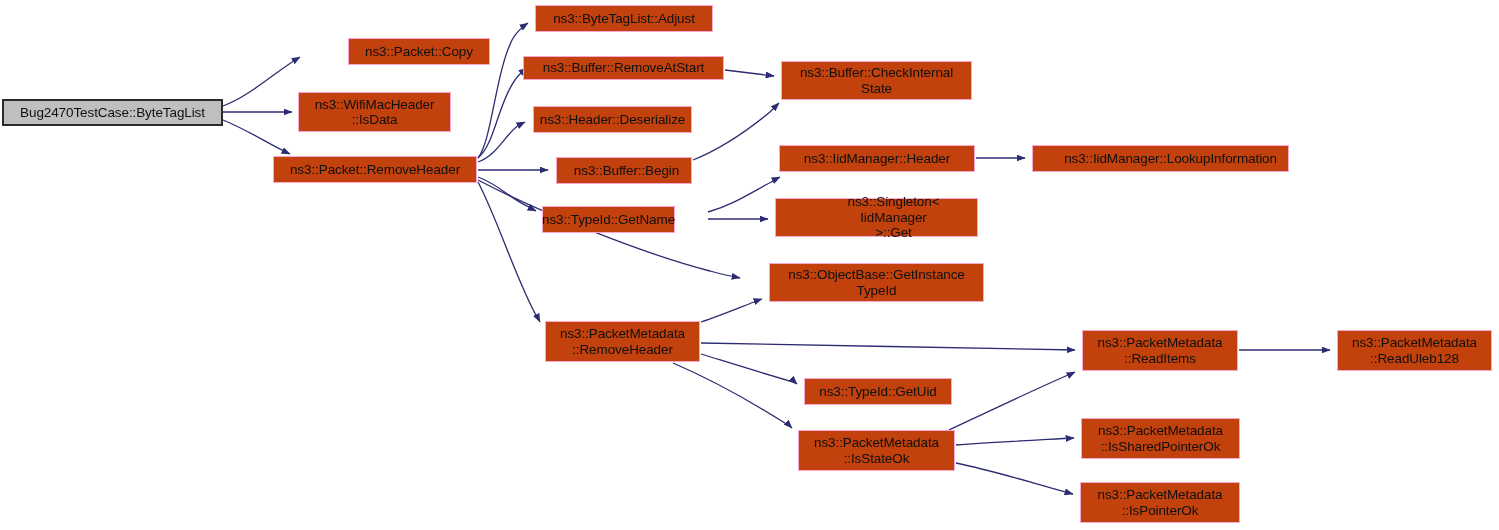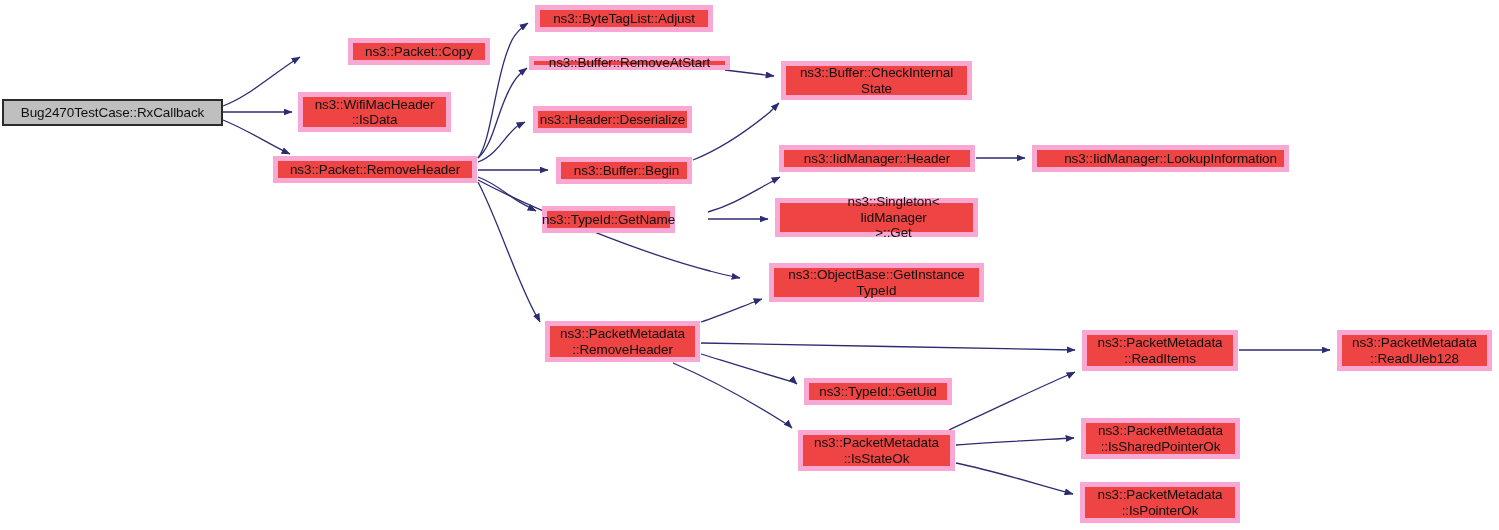--- a/index.html
+++ b/index.html
@@ -20,22 +20,22 @@
     position: absolute;
     left: 0;
     top: 0;
     width: 1499px;
     height: 530px;
     pointer-events: none;
   }
   .node {
     position: absolute;
     box-sizing: border-box;
-    border: 5px solid #f9a8d4;
-    background: #ef4444;
+    border: 1px solid #f9a8d4;
+    background: #c2410c;
     color: #101010;
     display: flex;
     align-items: center;
     justify-content: center;
     text-align: center;
     font-size: 13.5px;
     line-height: 1.14;
     letter-spacing: -0.1px;
     white-space: pre-line;
     padding: 0 3px;
@@ -78,27 +78,27 @@
         <path d="M701,343 C790,345 985,348 1075,350" marker-end="url(#arrow)"></path>
         <path d="M701,354 C727,362 765,374 793,382 C795,383 796,383 797,384" marker-end="url(#arrow)"></path>
         <path d="M673,363 C715,381 755,404 788,425 C790,426 791,427 792,428" marker-end="url(#arrow)"></path>
         <path d="M949,430 C981,415 1027,393 1068,375 C1071,374 1073,373 1075,372" marker-end="url(#arrow)"></path>
         <path d="M956,445 C995,442 1038,440 1074,438" marker-end="url(#arrow)"></path>
         <path d="M956,463 C995,471 1036,484 1073,494" marker-end="url(#arrow)"></path>
         <path d="M1239,350 C1271,350 1300,350 1330,350" marker-end="url(#arrow)"></path>
       </g>
   </svg>
   <div id="nodes-group">
-      <div class="node root" style="left: 2px; top: 99px; width: 221px; height: 27px;">Bug2470TestCase::RxCallback</div>
+      <div class="node root" style="left: 2px; top: 99px; width: 221px; height: 27px;">Bug2470TestCase::ByteTagList</div>
       <div class="node" style="left: 304px; top: 38px; width: 142px; height: 27px; margin-left: 44px;">ns3::Packet::Copy</div>
       <div class="node" style="left: 298px; top: 92px; width: 153px; height: 40px;">ns3::WifiMacHeader
 ::IsData</div>
       <div class="node" style="left: 273px; top: 156px; width: 204px; height: 27px;">ns3::Packet::RemoveHeader</div>
       <div class="node" style="left: 535px; top: 5px; width: 178px; height: 27px;">ns3::ByteTagList::Adjust</div>
-      <div class="node" style="left: 523px; top: 56px; width: 201px; height: 14px; margin-left: 6px;">ns3::Buffer::RemoveAtStart</div>
+      <div class="node" style="left: 523px; top: 56px; width: 201px; height: 24px;">ns3::Buffer::RemoveAtStart</div>
       <div class="node" style="left: 533px; top: 106px; width: 159px; height: 27px;">ns3::Header::Deserialize</div>
       <div class="node" style="left: 556px; top: 157px; width: 136px; height: 27px; padding-left: 8px;">ns3::Buffer::Begin</div>
       <div class="node" style="left: 542px; top: 206px; width: 133px; height: 27px;">ns3::TypeId::GetName</div>
       <div class="node" style="left: 781px; top: 61px; width: 191px; height: 39px;">ns3::Buffer::CheckInternal
 State</div>
       <div class="node" style="left: 779px; top: 145px; width: 196px; height: 27px;">ns3::IidManager::Header</div>
       <div class="node" style="left: 775px; top: 198px; width: 203px; height: 39px; padding-left: 37px;">ns3::Singleton&lt; IidManager
 &gt;::Get</div>
       <div class="node" style="left: 1032px; top: 145px; width: 257px; height: 27px; padding-left: 23px;">ns3::IidManager::LookupInformation</div>
       <div class="node" style="left: 769px; top: 263px; width: 215px; height: 39px;">ns3::ObjectBase::GetInstance

